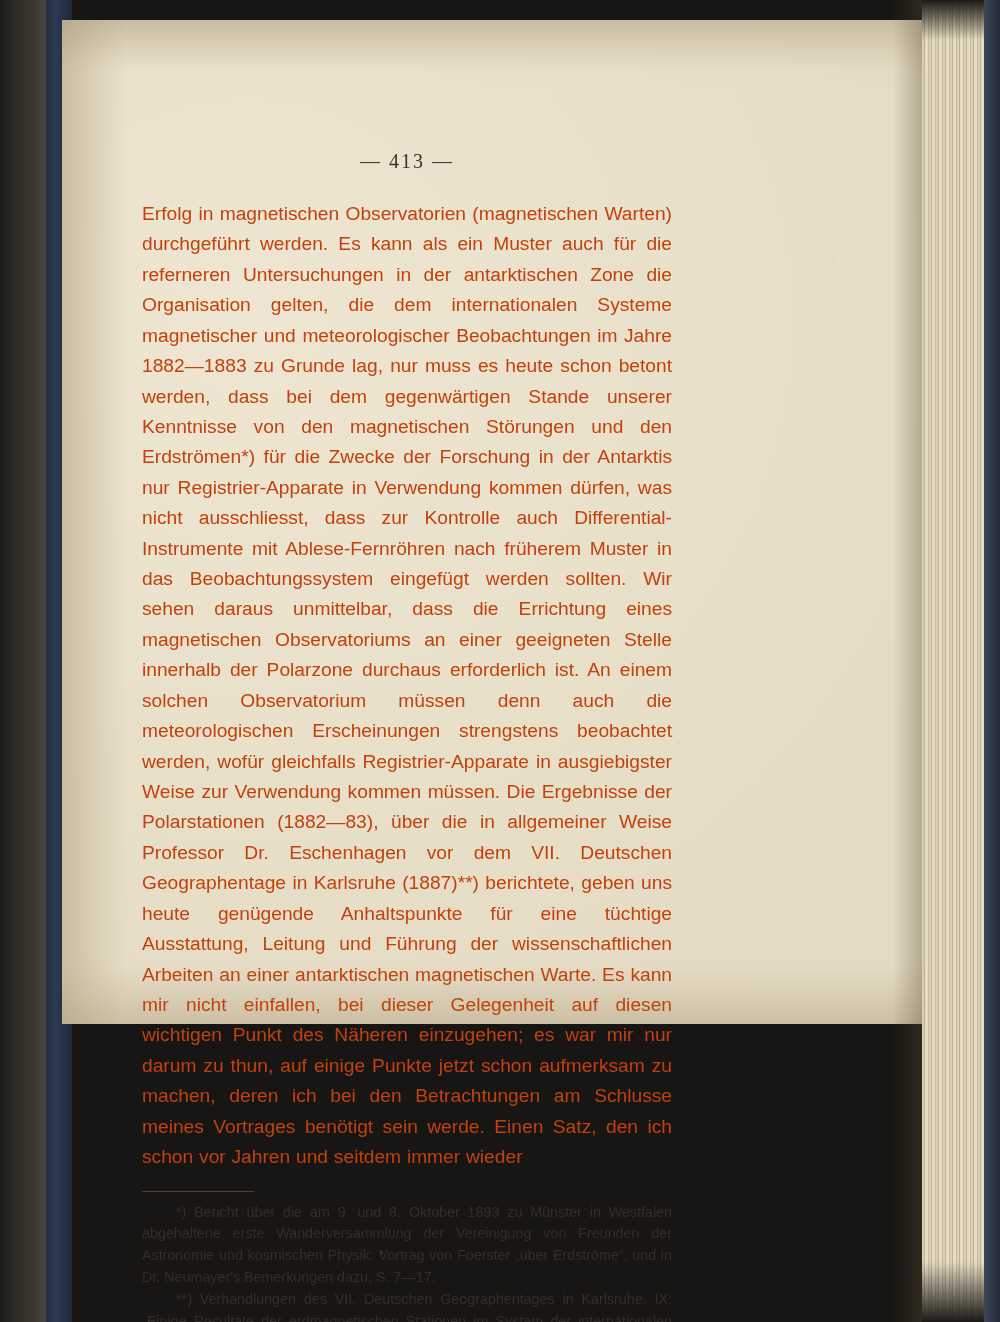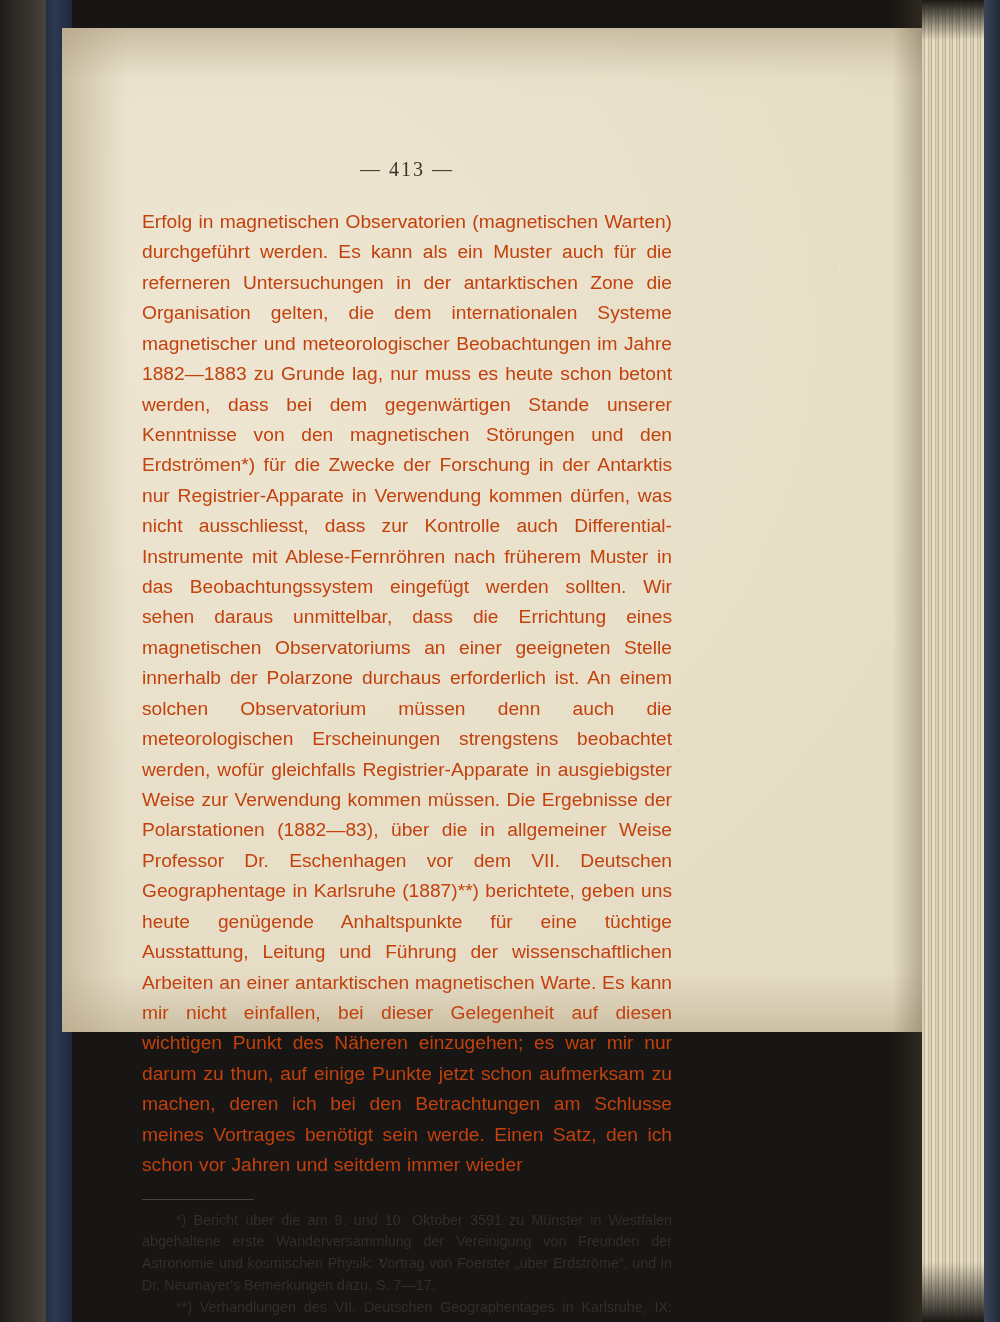--- a/index.html
+++ b/index.html
@@ -32,21 +32,21 @@
   .binding-left-edge {
     position: absolute;
     left: 46px; top: 0;
     width: 26px; height: 1322px;
     background: linear-gradient(to right, #262f3e 0%, #2c3952 35%, #20293a 100%);
   }
 
   
   .page {
     position: absolute;
-    left: 62px; top: 28px;
+    left: 62px; top: 20px;
     width: 880px; height: 1004px;
     background: #eee6d2;
     box-shadow: inset 0 0 60px rgba(150,130,95,0.35);
     padding-left: 40px;
   }
   .page-tint {
     position: absolute;
     inset: 0;
     background:
       radial-gradient(ellipse at 20% 30%, rgba(226,214,186,0.0) 0%, rgba(205,190,158,0.25) 75%),
@@ -175,21 +175,21 @@
 
     <div class="content">
 
       <div class="folio">— 413 —</div>
 
       <div class="body-text">Erfolg in magnetischen Observatorien (magnetischen Warten) durchgeführt werden. Es kann als ein Muster auch für die referneren Untersuchungen in der antarktischen Zone die Organisation gelten, die dem internationalen Systeme magnetischer und meteorologischer Beobachtungen im Jahre 1882—1883 zu Grunde lag, nur muss es heute schon betont werden, dass bei dem gegenwärtigen Stande unserer Kenntnisse von den magnetischen Störungen und den Erdströmen*) für die Zwecke der Forschung in der Antarktis nur Registrier-Apparate in Verwendung kommen dürfen, was nicht ausschliesst, dass zur Kontrolle auch Differential-Instrumente mit Ablese-Fernröhren nach früherem Muster in das Beobachtungssystem eingefügt werden sollten. Wir sehen daraus unmittelbar, dass die Errichtung eines magnetischen Observatoriums an einer geeigneten Stelle innerhalb der Polarzone durchaus erforderlich ist. An einem solchen Observatorium müssen denn auch die meteorologischen Erscheinungen strengstens beobachtet werden, wofür gleichfalls Registrier-Apparate in ausgiebigster Weise zur Verwendung kommen müssen. Die Ergebnisse der Polarstationen (1882—83), über die in allgemeiner Weise Professor Dr. Eschenhagen vor dem VII. Deutschen Geographentage in Karlsruhe (1887)**) berichtete, geben uns heute genügende Anhaltspunkte für eine tüchtige Ausstattung, Leitung und Führung der wissenschaftlichen Arbeiten an einer antarktischen magnetischen Warte. Es kann mir nicht einfallen, bei dieser Gelegenheit auf diesen wichtigen Punkt des Näheren einzugehen; es war mir nur darum zu thun, auf einige Punkte jetzt schon aufmerksam zu machen, deren ich bei den Betrachtungen am Schlusse meines Vortrages benötigt sein werde. Einen Satz, den ich schon vor Jahren und seitdem immer wieder</div>
 
       <div class="footnote-rule"></div>
 
       <div class="footnotes">
-        <p><span class="fn-indent"></span><span>*) Bericht über die am 9. und 10. Oktober 3591 zu Münster in Westfalen abgehaltene erste Wanderversammlung der Vereinigung von Freunden der Astronomie und kosmischen Physik: Vortrag von Foerster „über Erdströme“, und in Dr. Neumayer's Bemerkungen dazu, S. 7—17.</span></p>
+        <p><span class="fn-indent"></span><span>*) Bericht über die am 9. und 8. Oktober 1893 zu Münster in Westfalen abgehaltene erste Wanderversammlung der Vereinigung von Freunden der Astronomie und kosmischen Physik: Vortrag von Foerster „über Erdströme“, und in Dr. Neumayer's Bemerkungen dazu, S. 7—17.</span></p>
         <p><span class="fn-indent"></span><span>**) Verhandlungen des VII. Deutschen Geographentages in Karlsruhe, IX: „Einige Resultate der erdmagnetischen Stationen im System der internationalen Polarforschung.“</span></p>
       </div>
 
     </div>
 
     <div class="stray-dot"></div>
   </div>
 
   <div class="fore-edge-shadow"></div>
   <div class="fore-edge"></div>

